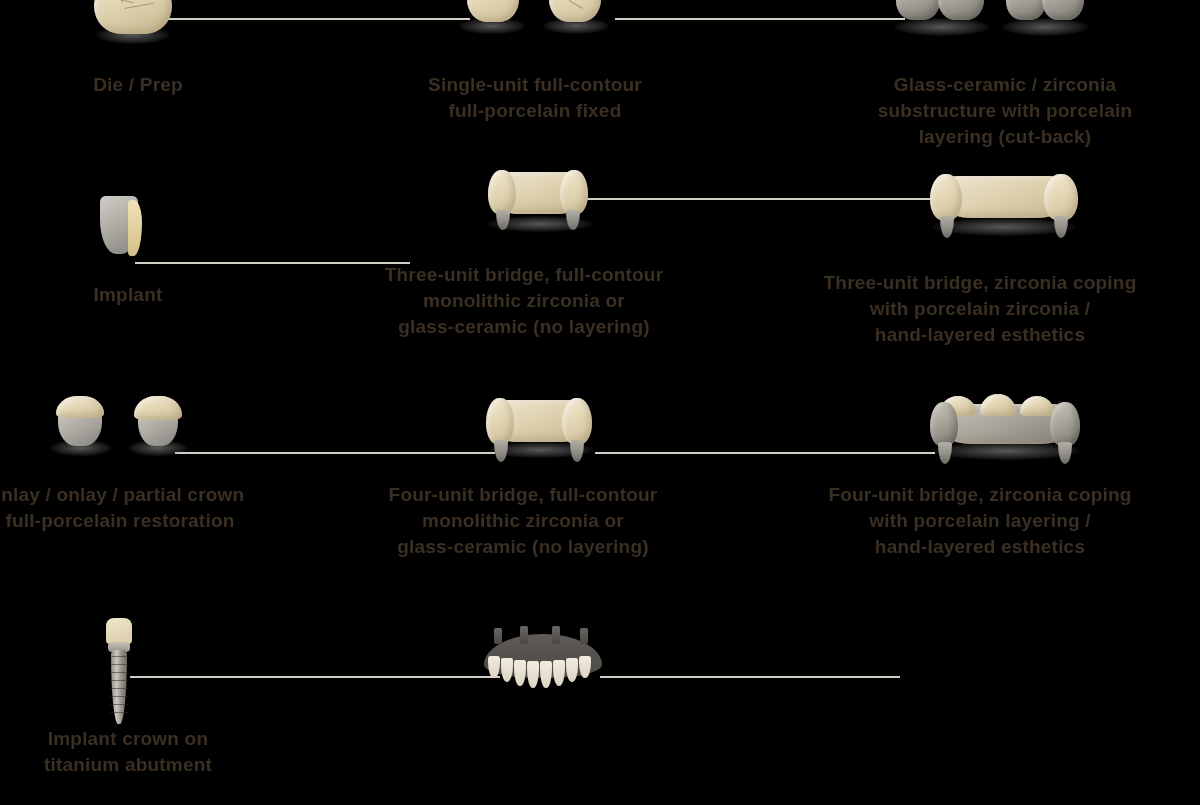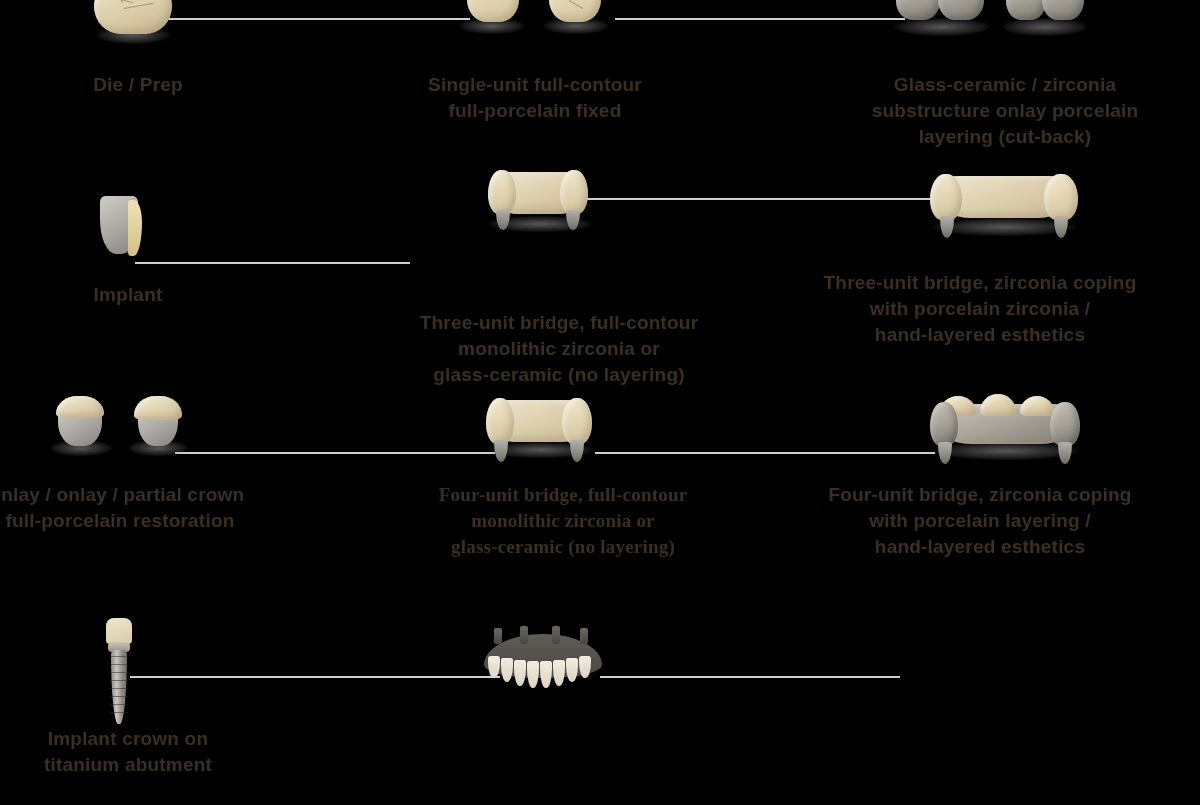--- a/index.html
+++ b/index.html
@@ -177,38 +177,38 @@
     <div class="shadow" style="left:4px; top:44px; width:96px; height:18px;"></div>
     <div class="shadow" style="left:112px; top:44px; width:86px; height:18px;"></div>
     <div class="crown metal" style="left:6px; top:4px; width:44px; height:42px;"></div>
     <div class="crown metal" style="left:48px; top:2px; width:46px; height:44px;"></div>
 
     <div class="crown metal" style="left:116px; top:4px; width:40px; height:42px;"></div>
     <div class="crown metal" style="left:152px; top:2px; width:42px; height:44px;"></div>
 
   </div>
   <div class="caption" style="left:830px; top:72px; width:350px;">Glass-ceramic / zirconia
-substructure onlay porcelain
+substructure with porcelain
 layering (cut-back)</div>
 
   <div class="art" style="left:92px; top:196px; width:70px; height:70px;">
     <div class="prep-tooth" style="left:8px; top:0px; width:38px; height:58px; border-radius:14% 14% 42% 42% / 10% 10% 60% 60%;"></div>
     <div class="prep-margin" style="left:36px; top:4px; width:14px; height:56px; border-radius:20% 60% 60% 20% / 8% 40% 60% 8%; background:linear-gradient(180deg,#f0e2b7 0%,#d4c086 100%);"></div>
   </div>
   <div class="caption" style="left:48px; top:282px; width:160px;">Implant</div>
 
   <div class="art" style="left:486px; top:168px; width:110px; height:80px;">
     <div class="shadow" style="left:2px; top:48px; width:104px; height:16px;"></div>
     <div class="bridge-span" style="left:6px; top:4px; width:92px; height:42px;"></div>
     <div class="crown" style="left:2px; top:2px; width:28px; height:44px;"></div>
     <div class="crown" style="left:74px; top:2px; width:28px; height:44px;"></div>
     <div class="root" style="left:10px; top:42px; width:14px; height:20px;"></div>
     <div class="root" style="left:80px; top:42px; width:14px; height:20px;"></div>
   </div>
-  <div class="caption" style="left:394px; top:262px; width:330px;margin-top:48px;">Three-unit bridge, full-contour
+  <div class="caption" style="left:359px; top:262px; width:330px;">Three-unit bridge, full-contour
 monolithic zirconia or
 glass-ceramic (no layering)</div>
 
   <div class="art" style="left:930px; top:170px; width:150px; height:84px;">
     <div class="shadow" style="left:2px; top:48px; width:144px; height:18px;"></div>
     <div class="bridge-span" style="left:4px; top:6px; width:140px; height:42px;">
       <div class="crack" style="left:20px; top:14px; width:36px; transform:rotate(8deg); background:rgba(110,95,65,0.5);"></div>
       <div class="crack" style="left:70px; top:12px; width:44px; transform:rotate(-6deg); background:rgba(110,95,65,0.5);"></div>
       <div class="crack" style="left:48px; top:26px; width:30px; transform:rotate(18deg); background:rgba(110,95,65,0.45);"></div>
     </div>
@@ -236,21 +236,21 @@
     <div class="shadow" style="left:2px; top:48px; width:106px; height:16px;"></div>
     <div class="bridge-span" style="left:4px; top:6px; width:98px; height:42px;">
       <div class="crack" style="left:14px; top:12px; width:30px; transform:rotate(10deg); background:rgba(110,95,65,0.5);"></div>
       <div class="crack" style="left:52px; top:14px; width:34px; transform:rotate(-8deg); background:rgba(110,95,65,0.5);"></div>
     </div>
     <div class="crown" style="left:0px; top:4px; width:28px; height:46px;"></div>
     <div class="crown" style="left:76px; top:4px; width:30px; height:46px;"></div>
     <div class="root" style="left:8px; top:46px; width:14px; height:22px;"></div>
     <div class="root" style="left:84px; top:46px; width:14px; height:22px;"></div>
   </div>
-  <div class="caption" style="left:398px; top:482px; width:330px;font-family:Liberation Serif, serif;">Four-unit bridge, full-contour
+  <div class="caption" style="left:358px; top:482px; width:330px;">Four-unit bridge, full-contour
 monolithic zirconia or
 glass-ceramic (no layering)</div>
 
   <div class="art" style="left:930px; top:394px; width:152px; height:86px;">
     <div class="shadow" style="left:2px; top:48px; width:148px; height:18px;"></div>
     <div class="bridge-span metal" style="left:4px; top:10px; width:144px; height:40px;"></div>
     <div class="crown" style="left:10px; top:2px; width:36px; height:20px; border-radius:50% 50% 20% 20% / 80% 80% 20% 20%;"></div>
     <div class="crown" style="left:50px; top:0px; width:36px; height:22px; border-radius:50% 50% 20% 20% / 80% 80% 20% 20%;"></div>
     <div class="crown" style="left:90px; top:2px; width:34px; height:20px; border-radius:50% 50% 20% 20% / 80% 80% 20% 20%;"></div>
     <div class="crown metal" style="left:0px; top:8px; width:28px; height:44px;"></div>

